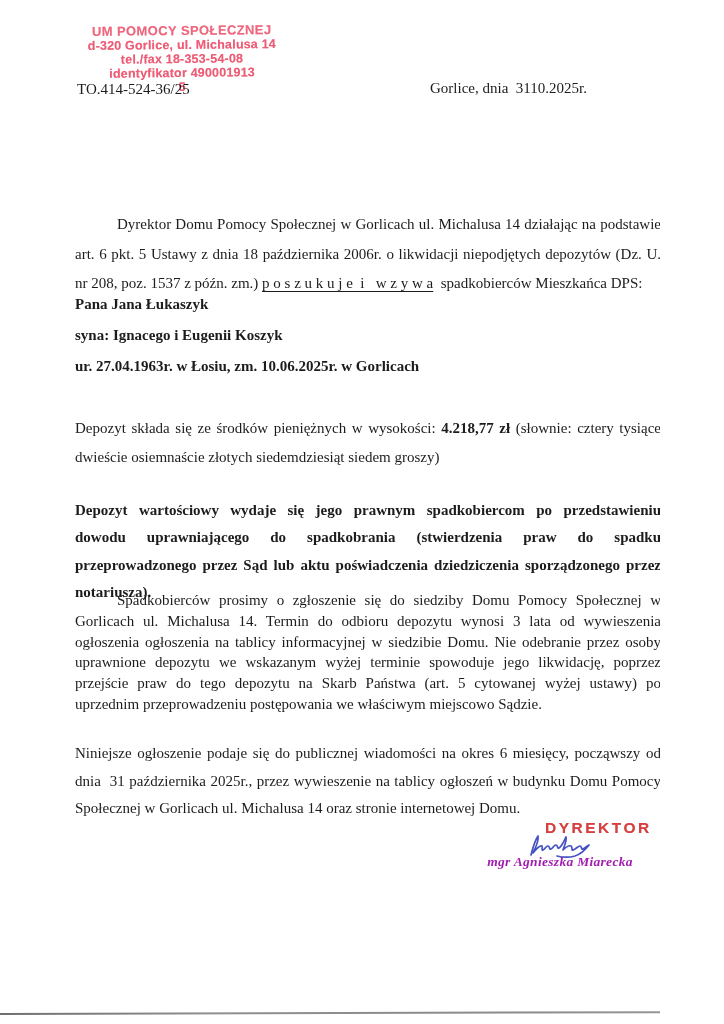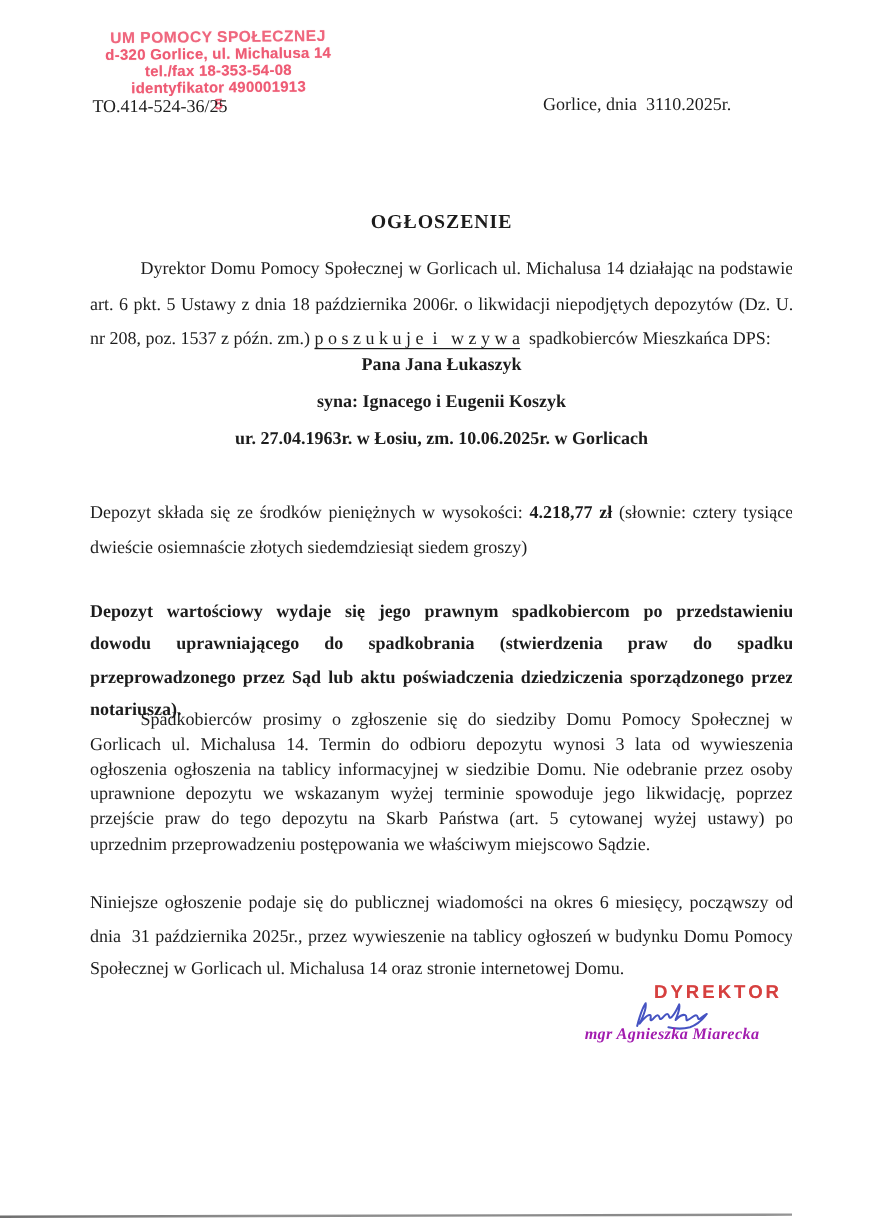--- a/index.html
+++ b/index.html
@@ -32,21 +32,21 @@
   }
   .office-stamp .s1 { font-size: 13px; letter-spacing: 0.4px; opacity: 0.92; }
   .office-stamp .s2, .office-stamp .s3, .office-stamp .s4 { font-size: 12.5px; letter-spacing: 0.2px; }
   .office-stamp .s5 { font-size: 12.5px; }
   
   .date-line {
     position: absolute;
     left: 430px;
     top: 80px;
     width: 202px;
-    text-align: center;
+    text-align: left;
     font-size: 15px;
   }
   .reference-number {
     position: absolute;
     left: 77px;
     top: 81px;
     font-size: 15px;
   }
   
   .document-title {
@@ -71,21 +71,21 @@
     top: 210px;
     line-height: 29.5px;
     text-align: justify;
     text-indent: 42px;
   }
   .underline-spaced { text-decoration: underline; text-underline-offset: 3px; }
   .name-line {
     position: absolute;
     left: 75px;
     width: 586px;
-    text-align: center;
+    text-align: left;
     font-size: 15px;
     font-weight: bold;
   }
   .n1 { top: 296px; }
   .n2 { top: 327px; }
   .n3 { top: 358px; }
   .p-purpose { top: 386px; line-height: 20px; }
   .p-deposit { top: 414px; line-height: 28.5px; text-align: justify; }
   .p-deposit .amount { font-weight: bold; margin-top: 16px; }
   .p-heirs-bold {
@@ -159,21 +159,20 @@
     <div class="s2">d-320 Gorlice, ul. Michalusa 14</div>
     <div class="s3">tel./fax 18-353-54-08</div>
     <div class="s4">identyfikator 490001913</div>
     <div class="s5">5</div>
   </div>
 
   <div class="date-line">Gorlice, dnia&nbsp; 3110.2025r.</div>
 
   <div class="reference-number">TO.414-524-36/25</div>
 
-  <div class="document-title">OGŁOSZENIE</div>
 
   <p class="para p-intro"><span>Dyrektor Domu Pomocy Społecznej w Gorlicach ul. Michalusa 14 działając na podstawie art. 6 pkt. 5 Ustawy z dnia 18 października 2006r. o likwidacji niepodjętych depozytów (Dz. U. nr 208, poz. 1537 z późn. zm.) </span><span class="underline-spaced">p o s z u k u j e &nbsp;i &nbsp; w z y w a</span><span>&nbsp; spadkobierców Mieszkańca DPS:</span></p>
 
   <div class="name-line n1">Pana Jana Łukaszyk</div>
   <div class="name-line n2">syna: Ignacego i Eugenii Koszyk</div>
   <div class="name-line n3">ur. 27.04.1963r. w Łosiu, zm. 10.06.2025r. w Gorlicach</div>
 
 
   <p class="para p-deposit"><span>Depozyt składa się ze środków pieniężnych w wysokości: </span><span class="amount">4.218,77 zł</span><span> (słownie: cztery tysiące dwieście osiemnaście złotych siedemdziesiąt siedem groszy)</span></p>
 

